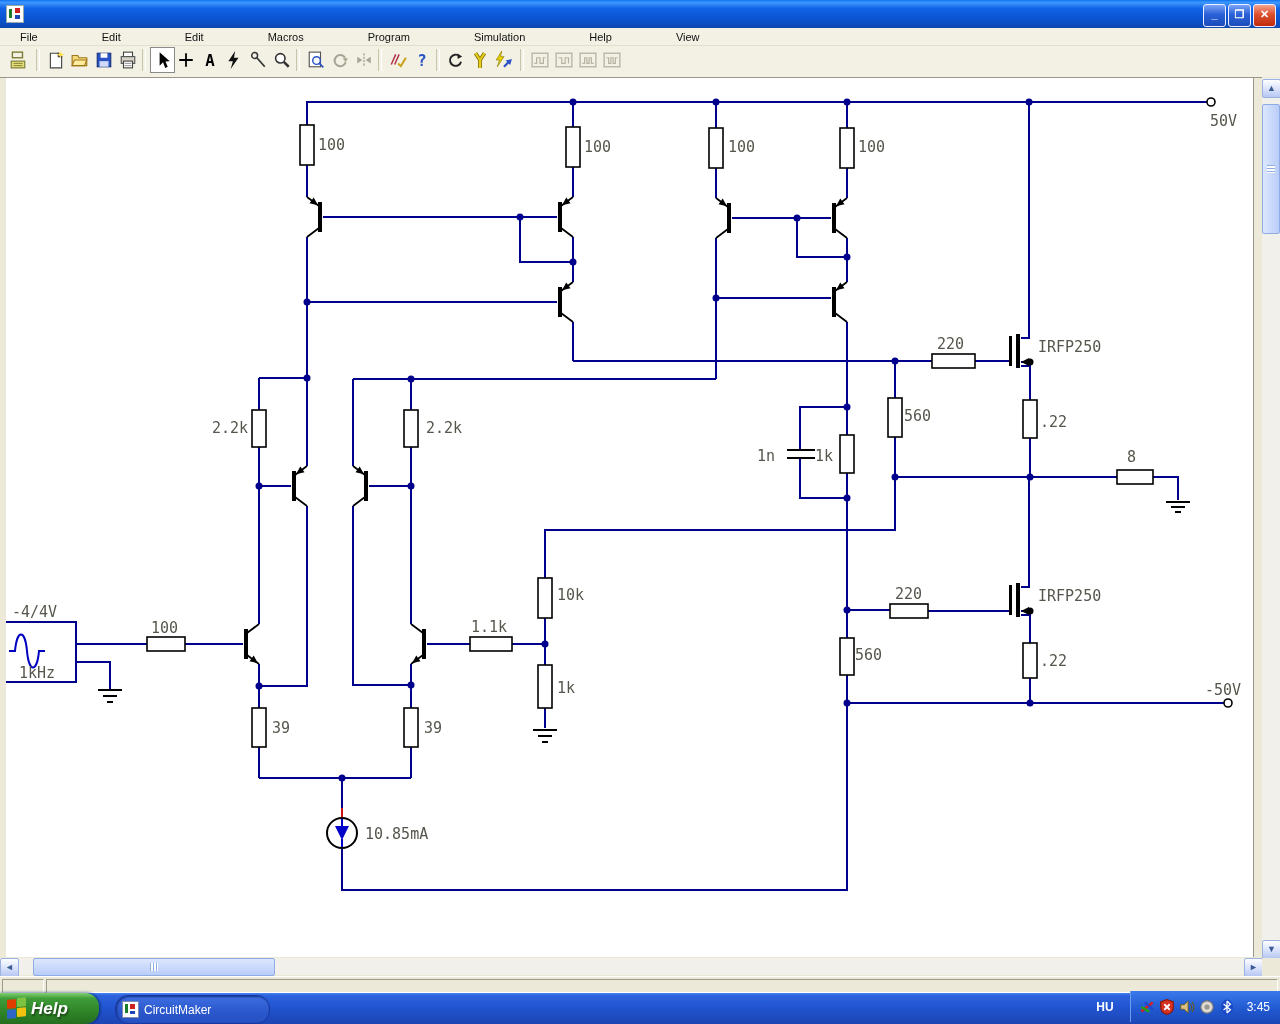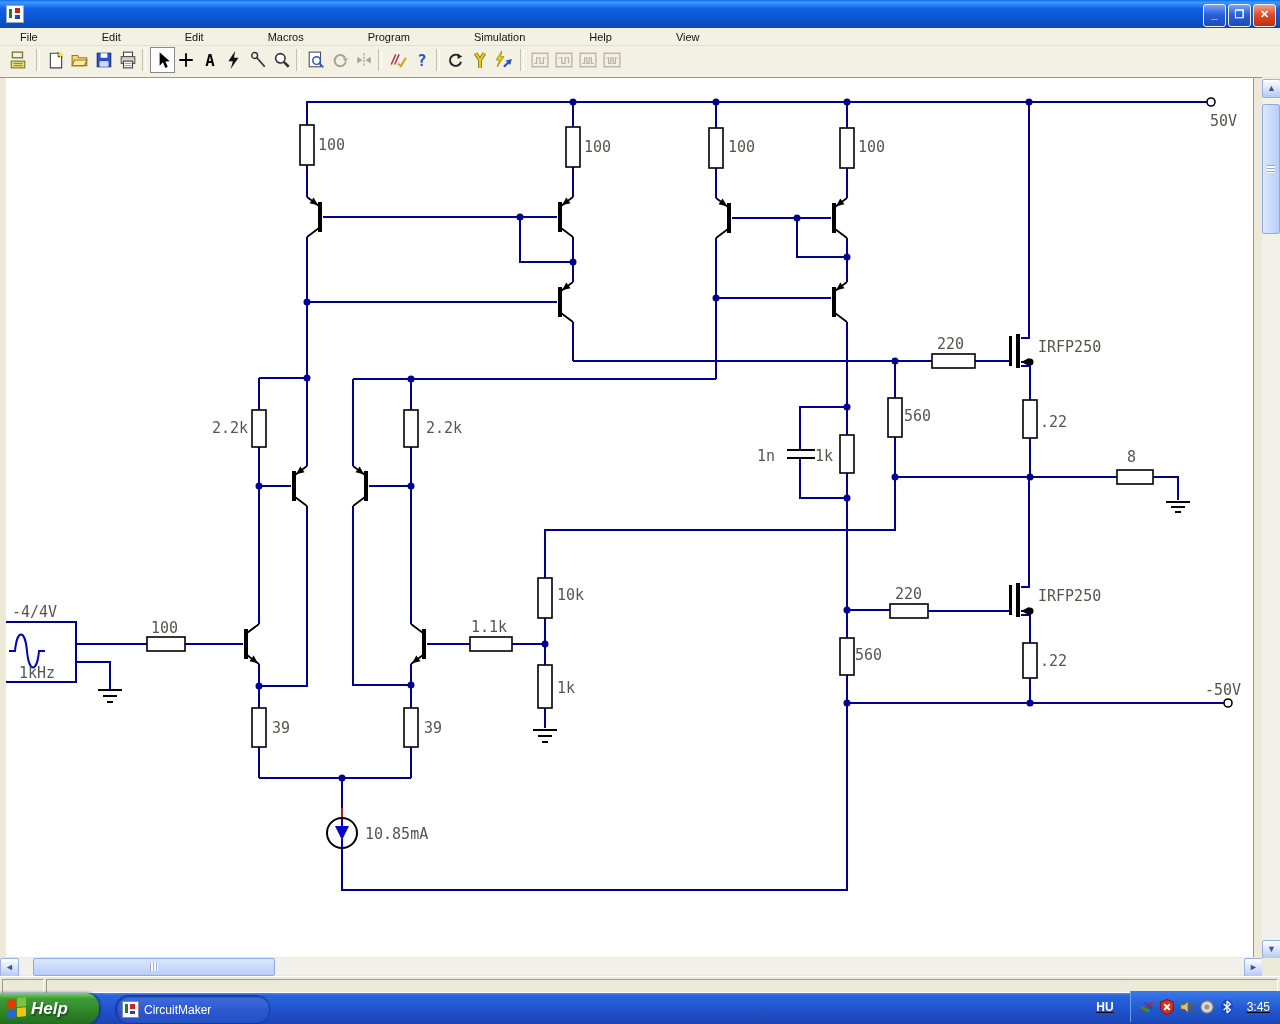--- a/index.html
+++ b/index.html
@@ -53,21 +53,21 @@
   #start-flag{width:21px;height:21px;margin:0 3px 0 7px;position:relative;transform:skewY(-5deg);}
   #start-flag div{position:absolute;width:9px;height:9px;border-radius:1px;}
   #start-label{color:#fff;font-size:17px;font-weight:bold;font-style:italic;text-shadow:1px 2px 2px #1c4418;}
   #task-btn{position:absolute;left:115px;top:2px;width:153px;height:27px;border-radius:13px;
     background:linear-gradient(180deg,#3e6fe2,#2a57cb 60%,#2551c2);border:1px solid #17складa;border:1px solid #1737a0;
     display:flex;align-items:center;color:#fff;font-size:12px;box-shadow:inset 1px 1px 2px #16328c;}
   #task-btn .tb-icon{width:15px;height:15px;background:#fff;border:1px solid #88a;margin:0 5px 0 6px;position:relative;}
   #task-btn .tb-icon i{position:absolute;left:2px;top:2px;width:3px;height:9px;background:#1b7d2c;}
   #task-btn .tb-icon b{position:absolute;left:7px;top:2px;width:5px;height:5px;background:#cc2222;}
   #task-btn .tb-icon s{position:absolute;left:7px;top:9px;width:5px;height:3px;background:#2244bb;}
-  #tray{position:absolute;right:0;top:0;height:27px;display:flex;align-items:center;text-decoration:underline;}
+  #tray{position:absolute;right:0;top:0;height:27px;display:flex;align-items:center;}
   #lang-ind{color:#fff;font-size:12px;font-weight:bold;padding:3px 10px;margin-right:6px;}
   #tray-panel{height:31px;background:linear-gradient(180deg,#3a79ec,#2158cf 60%,#1b49bb);
     border-left:1px solid #6f9bef;display:flex;align-items:center;padding:0 10px 0 8px;gap:4px;}
   #clock{color:#fff;font-size:12px;margin-left:8px;}
   .tray-ico{width:16px;height:16px;display:block;}
   svg text{font-family:"DejaVu Sans Mono","Liberation Mono",monospace;}
 </style>
 </head>
 <body>
 

